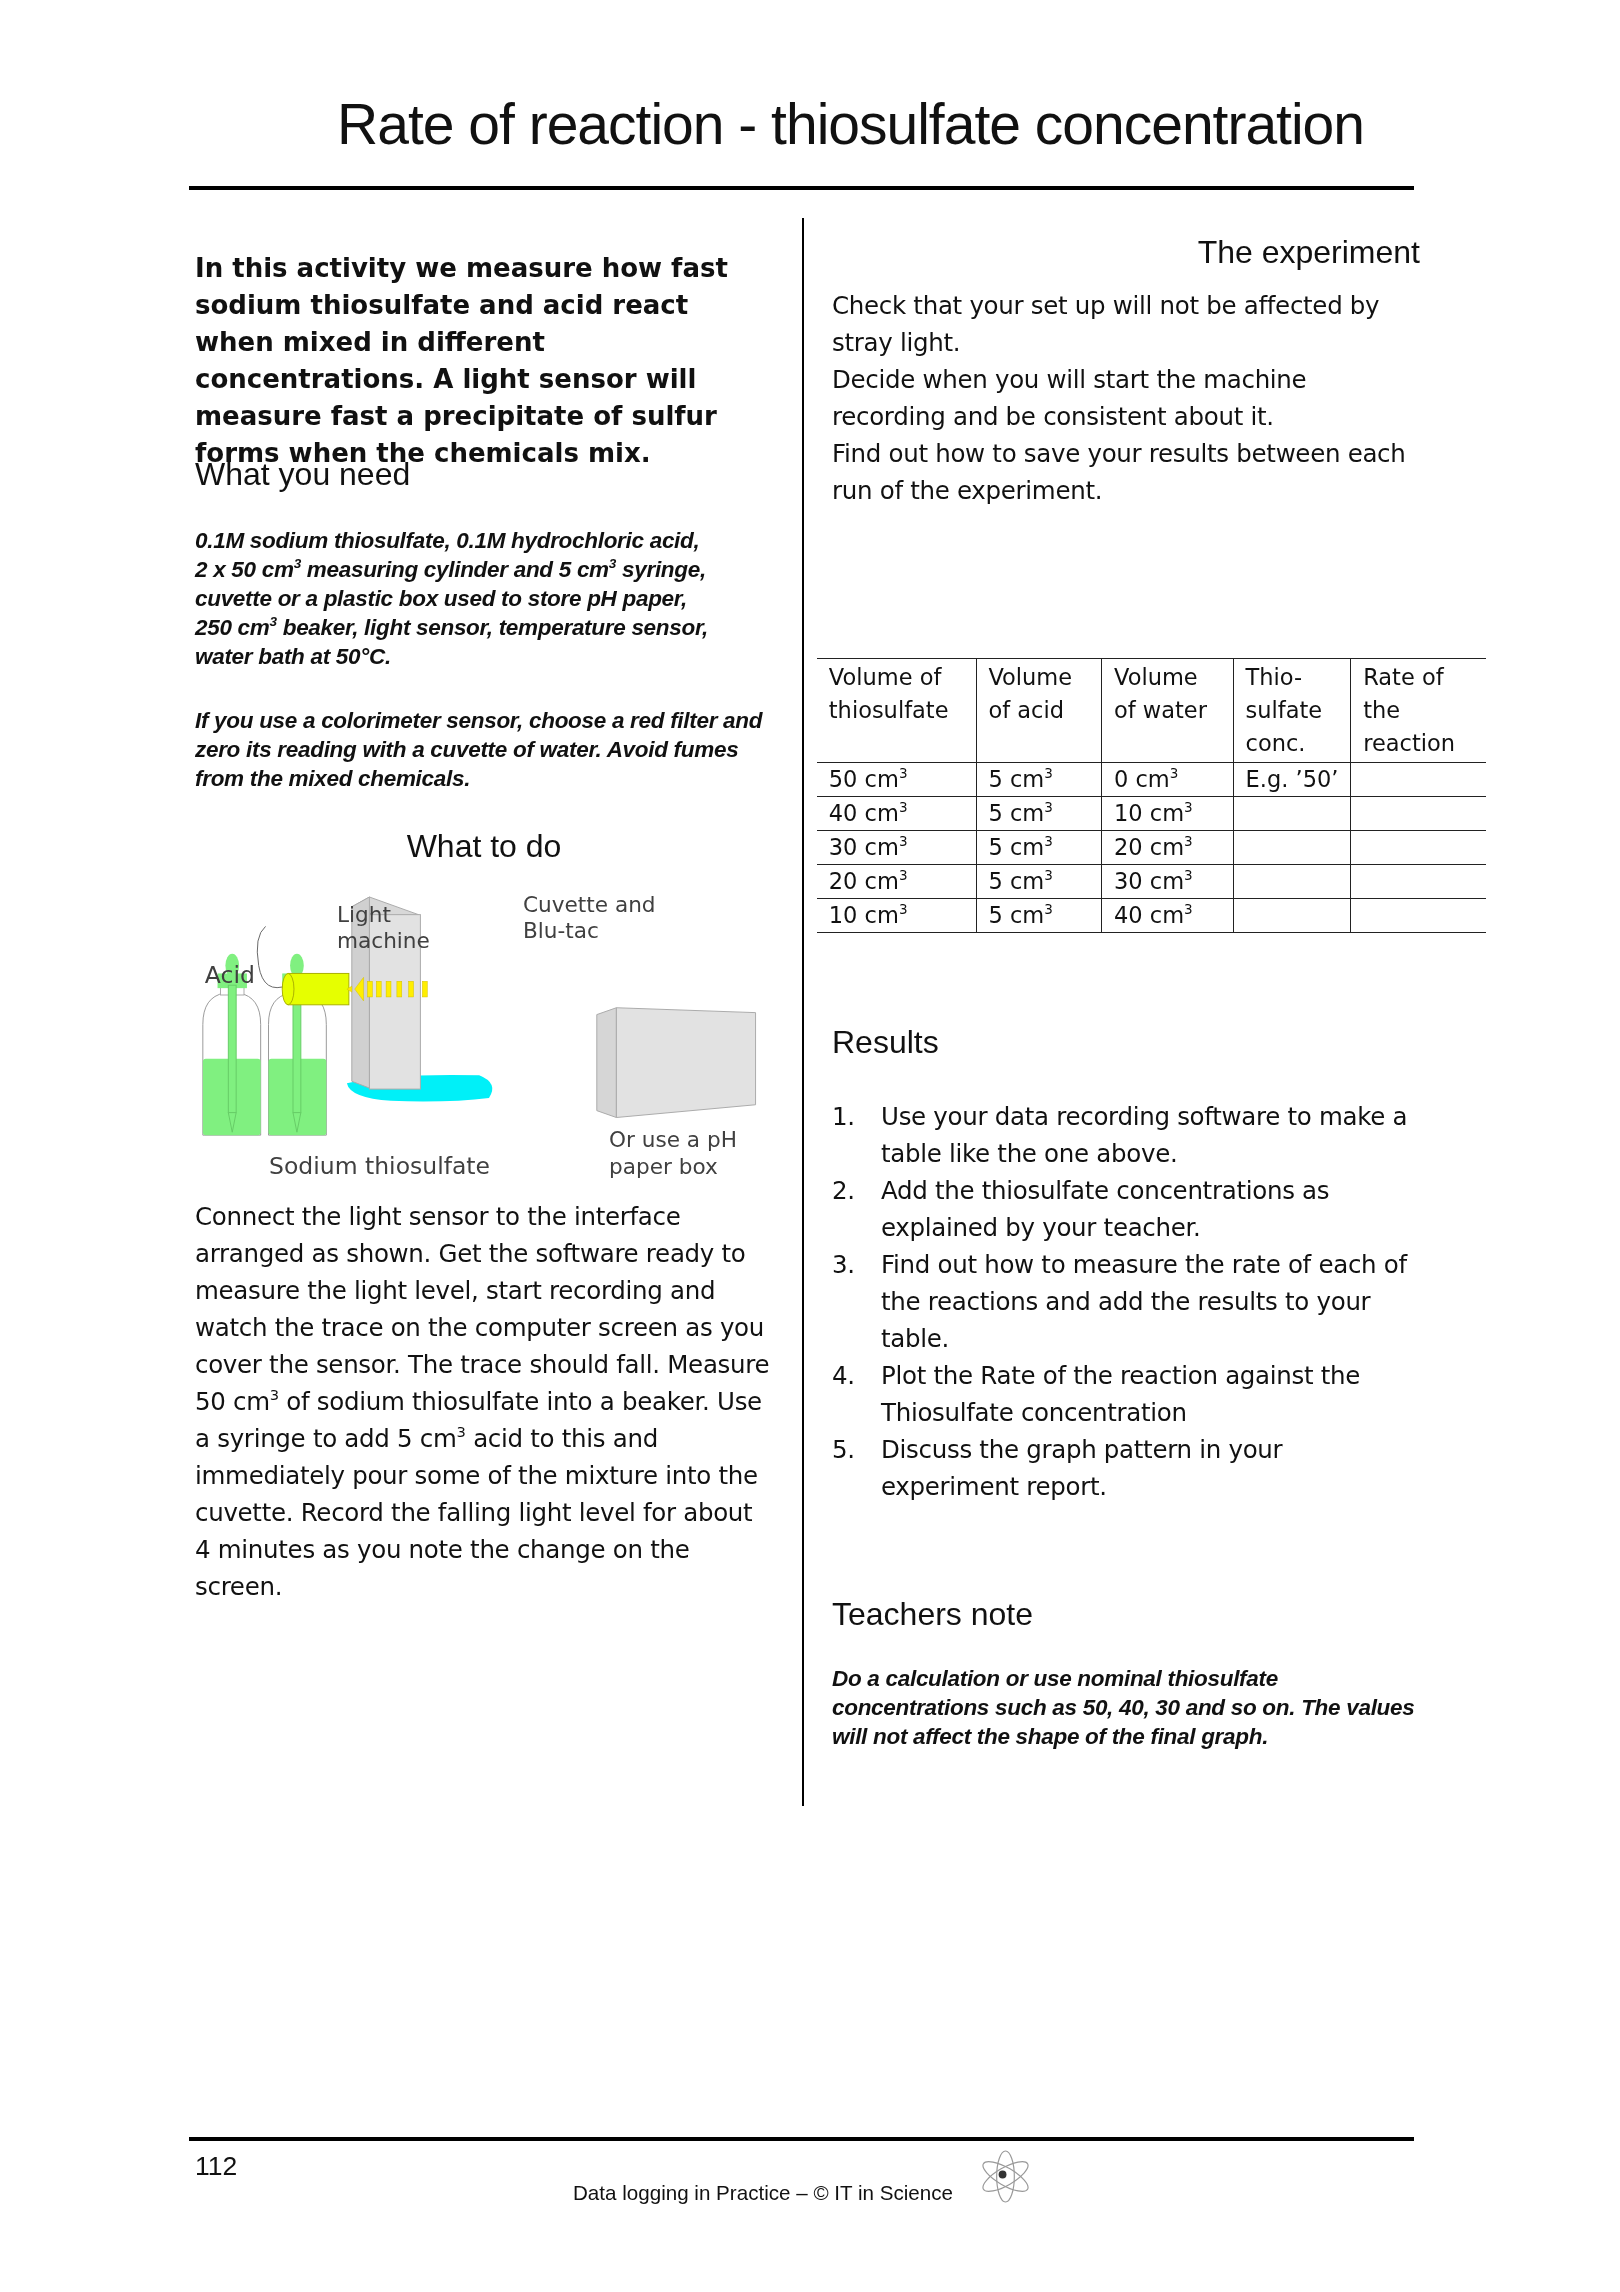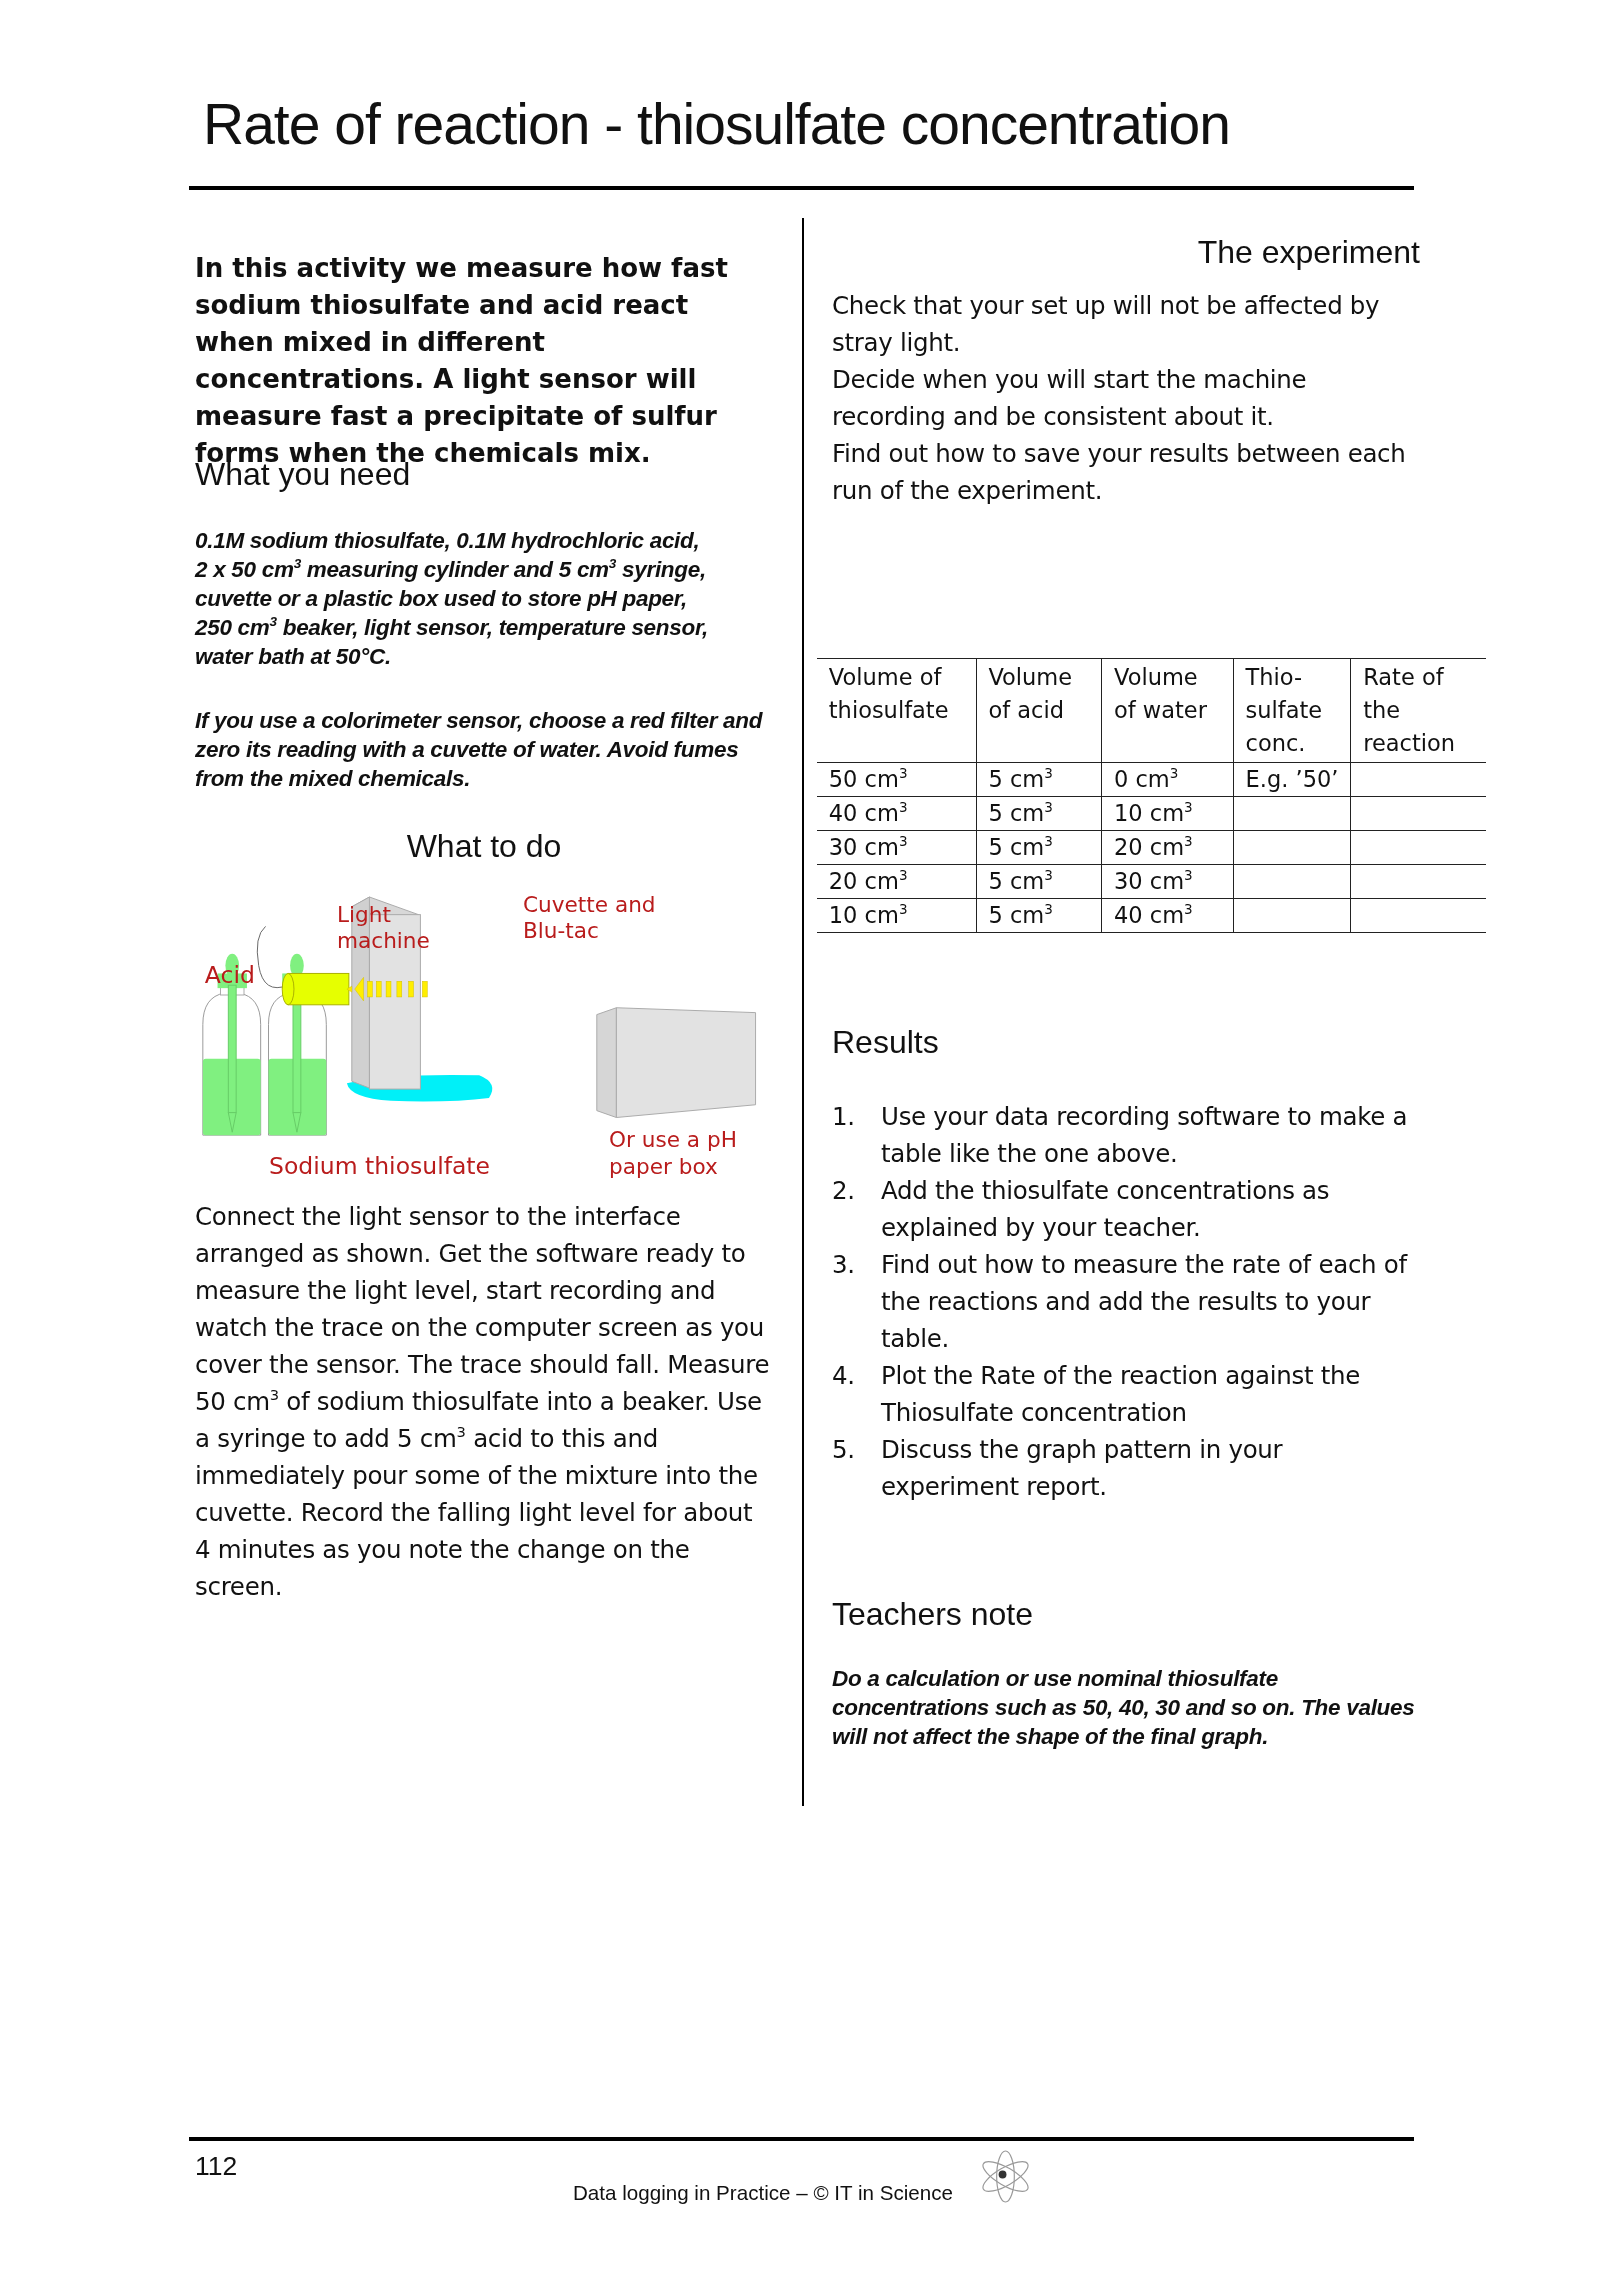--- a/index.html
+++ b/index.html
@@ -1,37 +1,37 @@
 <!DOCTYPE html>
 <html><head>
 <meta charset="utf-8">
 <style>
   html, body { margin: 0; padding: 0; background: #ffffff; }
   body { width: 1620px; height: 2293px; position: relative; overflow: hidden; color: #111; }
 
-  #title { position: absolute; left: 203px; top: 96px; width: 1176px; text-align: left;
+  #title { position: absolute; left: 188px; top: 96px; width: 1176px; text-align: right;
            font-family: "Liberation Sans", sans-serif; font-size: 57px; letter-spacing: -1px; line-height: 1; }
   #title-rule { position: absolute; left: 189px; top: 186px; width: 1225px; height: 3.9px; background: #000; }
 
   #col-divider { position: absolute; left: 802px; top: 218px; width: 2px; height: 1588px; background: #000; }
 
   .left { position: absolute; left: 195px; width: 578px; }
   .right { position: absolute; left: 832px; width: 588px; }
 
   .intro { top: 250px; font-family: "DejaVu Sans", sans-serif; font-weight: bold; font-size: 26px; line-height: 37px; }
   .h2 { font-family: "Liberation Sans", sans-serif; font-size: 32px; line-height: 1; }
   .need-list { top: 526px; font-family: "Liberation Sans", sans-serif; font-weight: bold; font-style: italic;
                font-size: 22.5px; line-height: 29px; letter-spacing: -0.3px; }
   .need-note { top: 706px; font-family: "Liberation Sans", sans-serif; font-weight: bold; font-style: italic;
                font-size: 22.5px; line-height: 29px; letter-spacing: -0.3px; }
   .body-text { font-family: "DejaVu Sans", sans-serif; font-size: 24.5px; line-height: 37px; letter-spacing: -0.3px; }
   sup { font-size: 0.6em; line-height: 0; vertical-align: 0.7em; }
 
   #diagram { position: absolute; left: 195px; top: 887px; width: 588px; height: 314px; }
-  .diag-label { position: absolute; font-family: "DejaVu Sans", sans-serif; font-size: 23.5px; line-height: 25.5px; color: #b91c1c; white-space: nowrap; }
+  .diag-label { position: absolute; font-family: "DejaVu Sans", sans-serif; font-size: 23.5px; line-height: 25.5px; color: #404040; white-space: nowrap; }
   .diag-label.small { font-size: 21.6px; line-height: 26.5px; }
 
   #data-table { position: absolute; left: 817px; top: 658px; border-collapse: collapse;
                 font-family: "DejaVu Sans", sans-serif; font-size: 22.5px; }
   #data-table td, #data-table th { border: 1.5px solid #222; padding: 2px 9.8px 2px 11.8px; text-align: left;
                                    vertical-align: top; font-weight: normal; line-height: 33px; }
   #data-table tr > *:first-child { border-left: none; }
   #data-table tr > *:last-child { border-right: none; }
   #data-table th { height: 98px; }
   #data-table td { height: 29px; line-height: 29px; }

